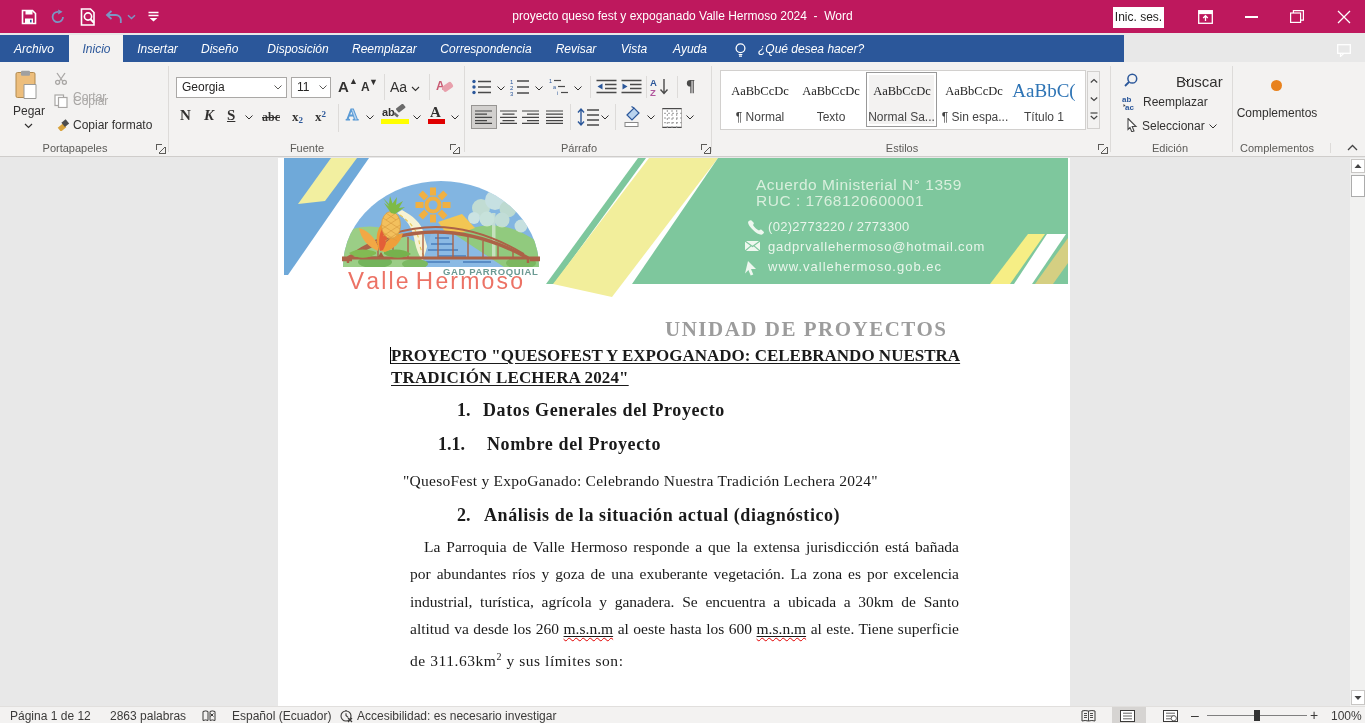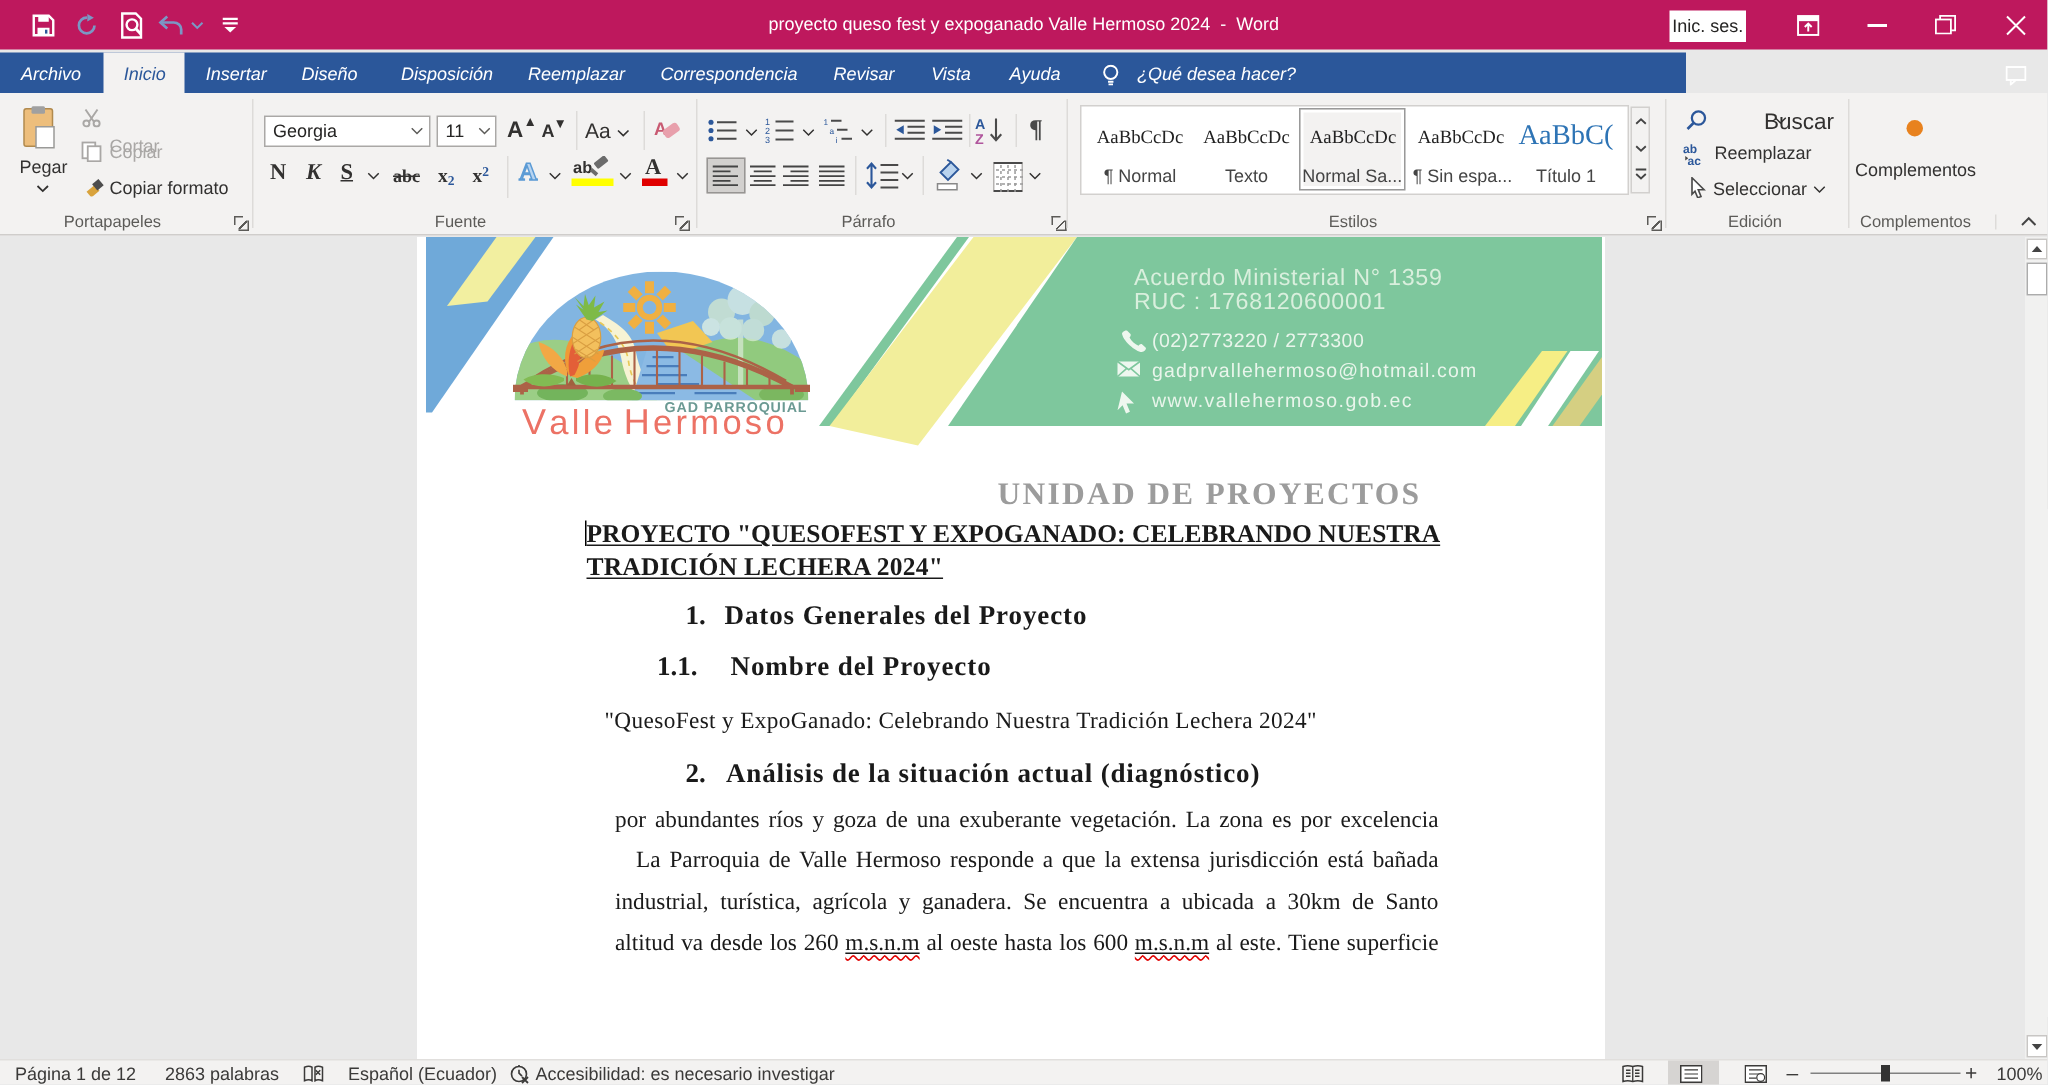--- a/index.html
+++ b/index.html
@@ -451,24 +451,25 @@
 <div class="abs serif" style="left:665px;top:317px;font-size:21px;font-weight:bold;color:#9c9c9c;letter-spacing:1.5px;">UNIDAD DE PROYECTOS</div>
 <div class="abs serif" style="left:391px;top:345px;font-size:17px;font-weight:bold;color:#1a1a1a;text-decoration:underline;text-underline-offset:2px;line-height:22px;">PROYECTO "QUESOFEST Y EXPOGANADO: CELEBRANDO NUESTRA<br><span style="letter-spacing:0.15px;">TRADICIÓN LECHERA 2024"</span></div>
 <div class="abs serif" style="left:457px;top:400px;font-size:18px;font-weight:bold;color:#1a1a1a;">1.</div>
 <div class="abs serif" style="left:483px;top:400px;font-size:18px;font-weight:bold;color:#1a1a1a;letter-spacing:0.6px;">Datos Generales del Proyecto</div>
 <div class="abs serif" style="left:438px;top:434px;font-size:18px;font-weight:bold;color:#1a1a1a;">1.1.</div>
 <div class="abs serif" style="left:487px;top:434px;font-size:18px;font-weight:bold;color:#1a1a1a;letter-spacing:0.62px;">Nombre del Proyecto</div>
 <div class="abs serif" style="left:403px;top:472px;font-size:15.5px;color:#1a1a1a;letter-spacing:0.25px;">"QuesoFest y ExpoGanado: Celebrando Nuestra Tradición Lechera 2024"</div>
 <div class="abs serif" style="left:457px;top:505px;font-size:18px;font-weight:bold;color:#1a1a1a;">2.</div>
 <div class="abs serif" style="left:484px;top:505px;font-size:18px;font-weight:bold;color:#1a1a1a;letter-spacing:0.57px;">Análisis de la situación actual (diagnóstico)</div>
 <div class="abs serif" id="para" style="left:410px;top:533px;width:549px;font-size:15.5px;color:#1a1a1a;line-height:27.4px;">
+  <div class="jl" style="text-indent:14px;">La Parroquia de Valle Hermoso responde a que la extensa jurisdicción está bañada</div>
   <div class="jl">por abundantes ríos y goza de una exuberante vegetación. La zona es por excelencia</div>
-  <div class="jl" style="text-indent:14px;">La Parroquia de Valle Hermoso responde a que la extensa jurisdicción está bañada</div>
   <div class="jl">industrial, turística, agrícola y ganadera. Se encuentra a ubicada a 30km de Santo</div>
   <div class="jl">altitud va desde los 260 <span class="sp"><i>m.s.n.m</i></span> al oeste hasta los 600 <span class="sp"><i>m.s.n.m</i></span> al este. Tiene superficie</div>
+  <div style="letter-spacing:0.55px;">de 311.63km<sup style="font-size:10px;">2</sup> y sus límites son:</div>
 </div>
 <div class="abs" style="left:390px;top:347px;width:1px;height:17px;background:#000;"></div>
 
 <div id="vscroll"></div>
 <div class="abs" style="left:1351px;top:159px;width:14px;height:14px;background:#fff;border:1px solid #c8c6c4;"></div>
 <svg class="abs" style="left:1354px;top:163px" width="8" height="6" viewBox="0 0 8 6">
     <path d="M0.5 5 L4 1 l3.5 4 z" fill="#444"></path>
   </svg>
 <div class="abs" style="left:1351px;top:175px;width:14px;height:22px;background:#fff;border:1px solid #acacac;"></div>
 <div class="abs" style="left:1351px;top:690px;width:14px;height:15px;background:#fff;border:1px solid #c8c6c4;"></div>

